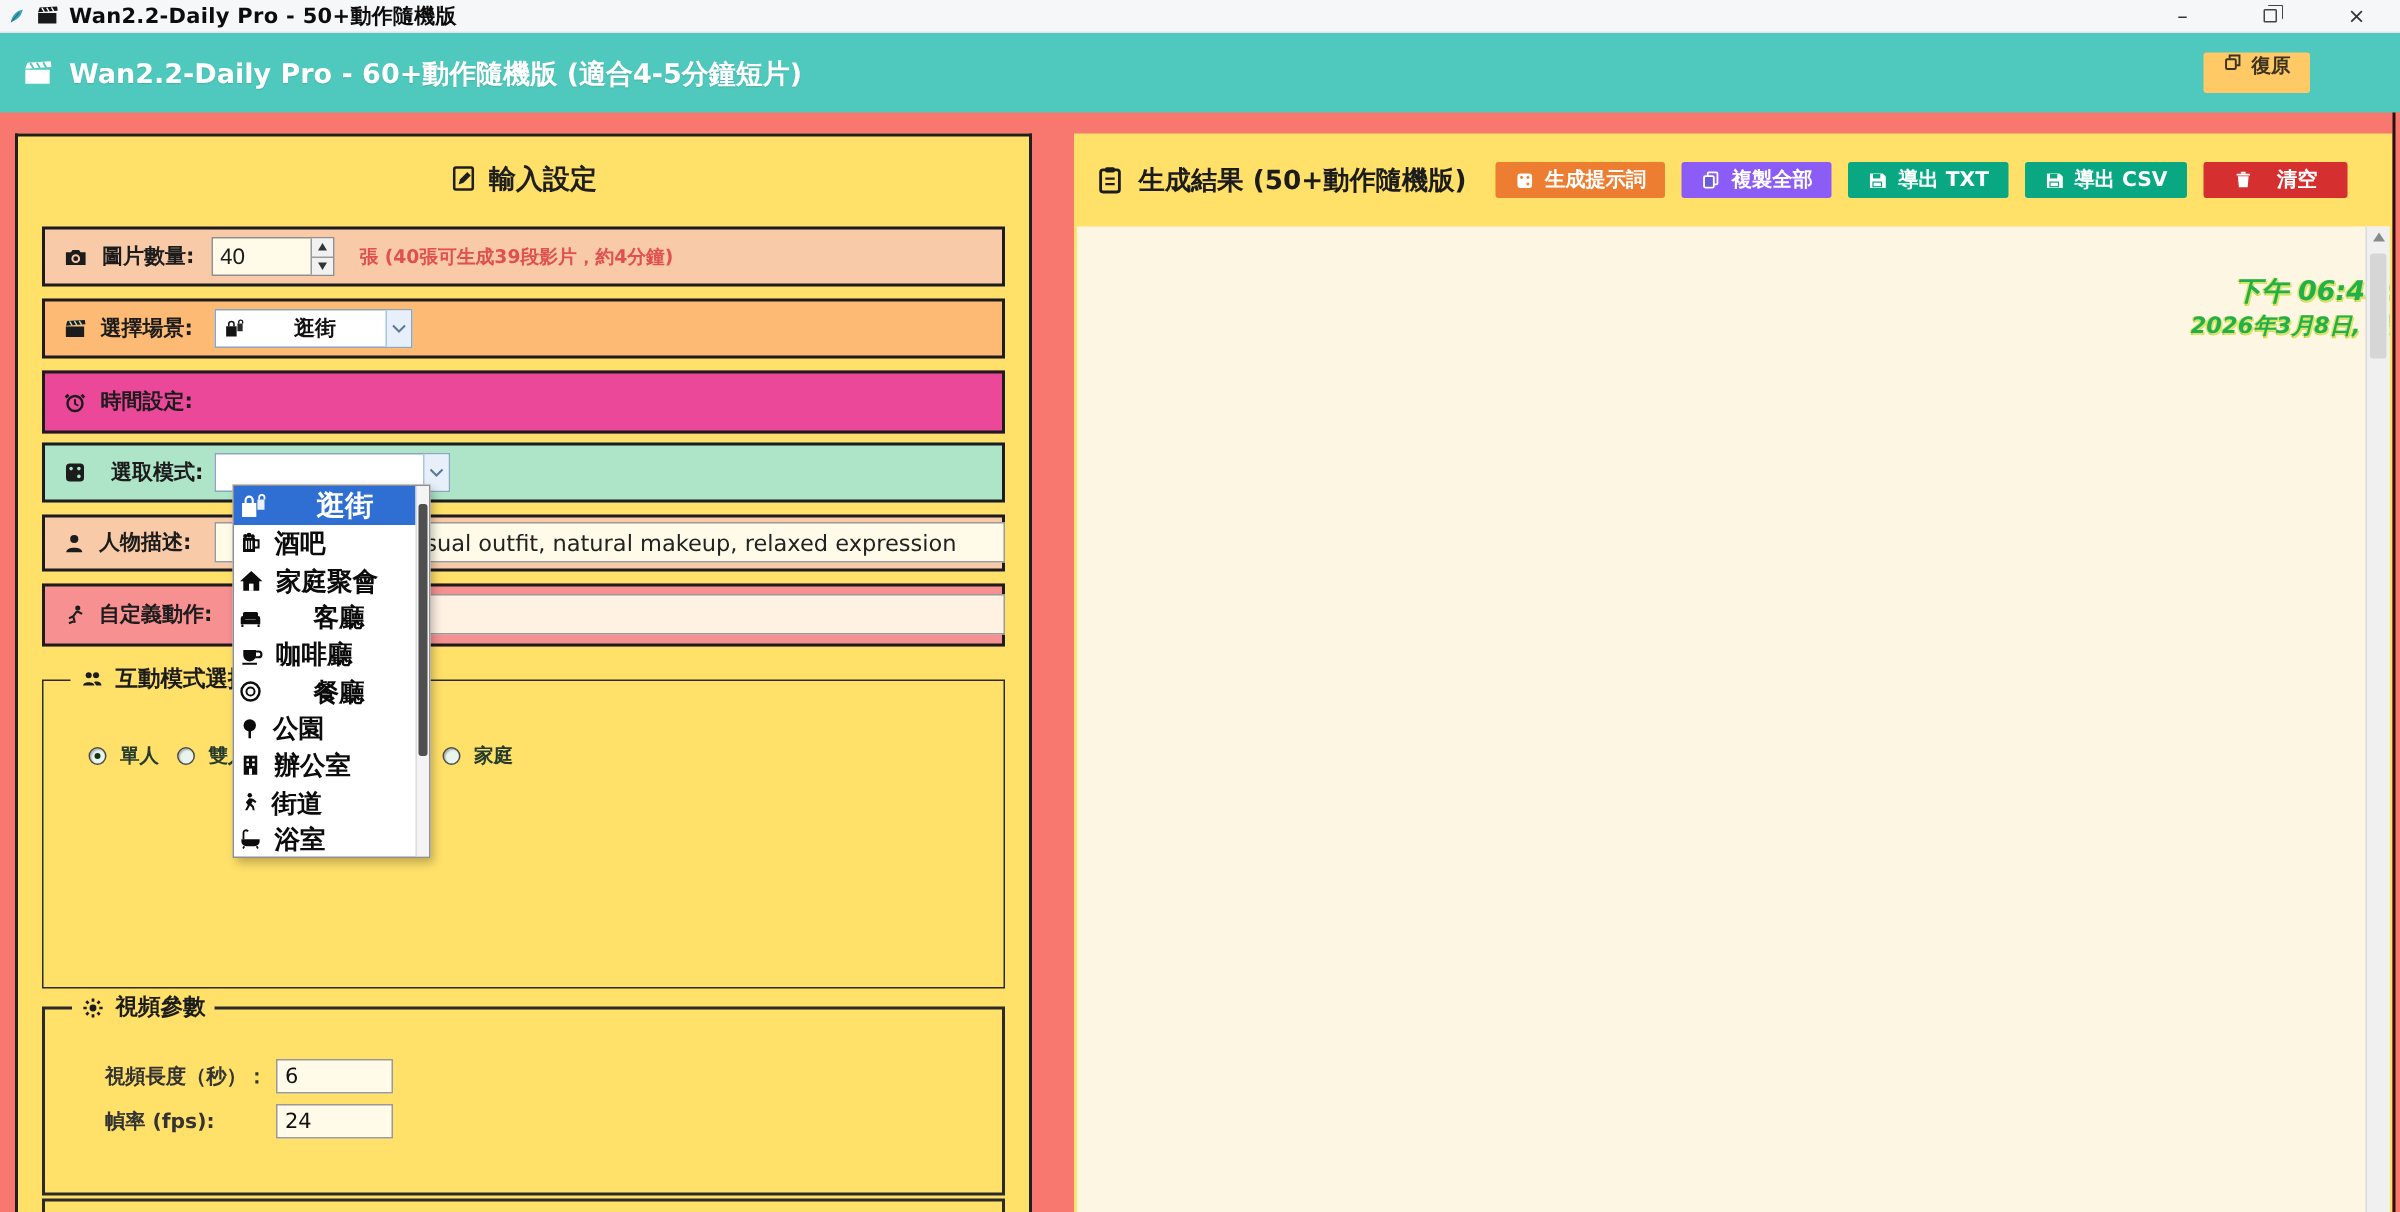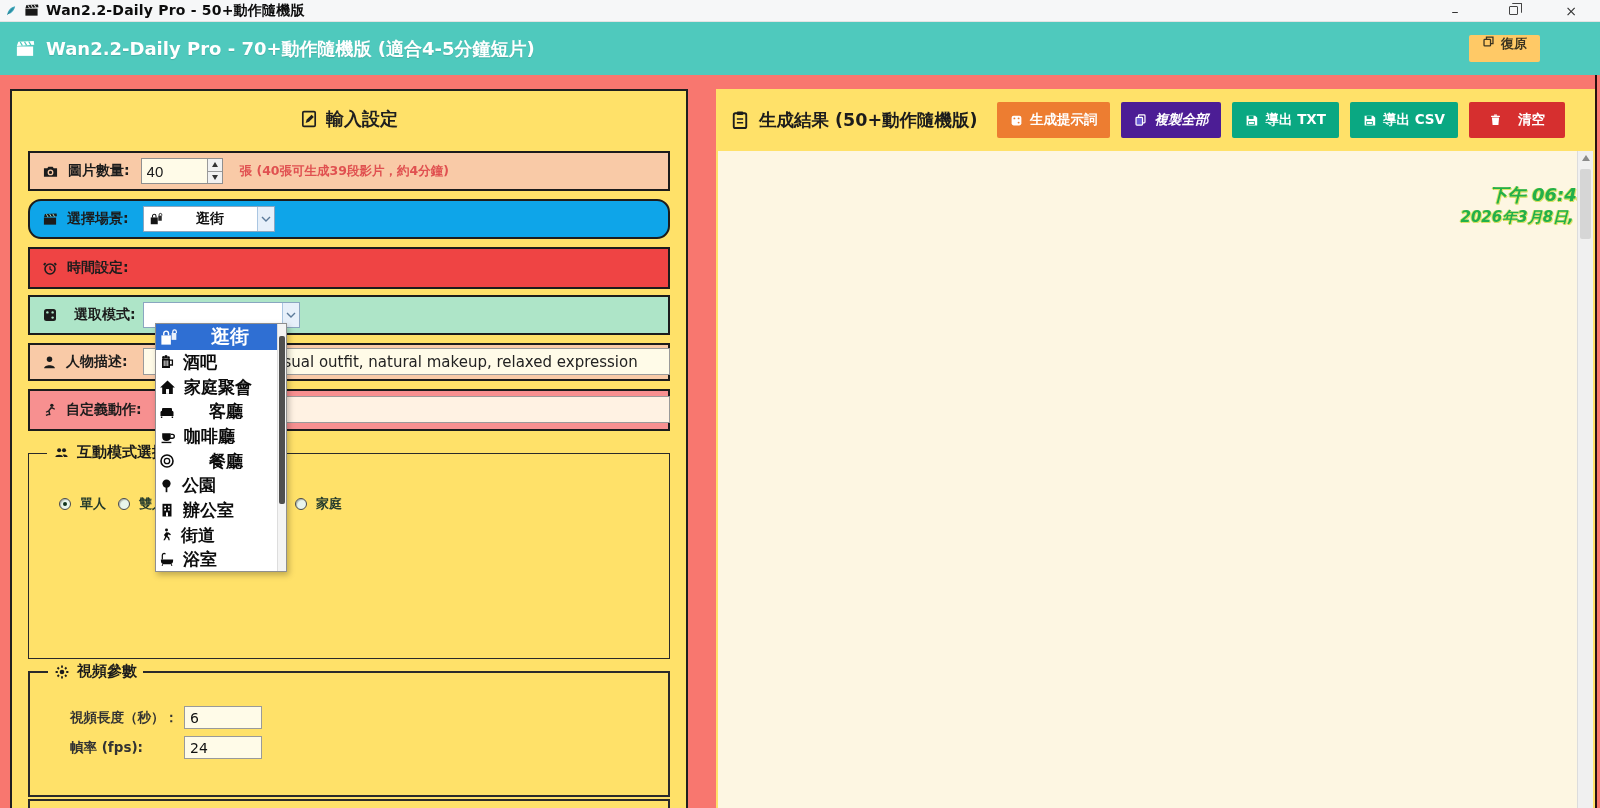--- a/index.html
+++ b/index.html
@@ -31,22 +31,22 @@
 
   
   .left-panel { position:absolute; left:10px; top:89px; width:678px; height:719px; background:#ffe169;
                 border:2px solid #1f1f1f; border-bottom:none; }
   .panel-title { position:absolute; left:0; top:16px; width:100%; display:flex; align-items:center;
                  justify-content:center; gap:8px; font-size:18px; font-weight:bold; color:#1f1f1f; }
   .inrow { position:absolute; left:16px; width:642px; height:40px; border:2px solid #1c1c1c;
            display:flex; align-items:center; padding:0 12px; gap:9px; }
   .inrow .rlabel { font-size:14px; font-weight:bold; color:#1c1c1c; white-space:nowrap; }
   .row-image  { top:60px;  background:#f9caa7;align-items:center; }
-  .row-scene  { top:108px; background:#0ea5e9;border-radius:13px; }
-  .row-time   { top:156px; background:#ef4444; height:42px; }
+  .row-scene  { top:108px; background:#fdba74; }
+  .row-time   { top:156px; background:#ec4899; height:42px; }
   .row-pick   { top:204px; background:#aee5c8;gap:16px; }
   .row-person { top:252px; background:#f9caa7; height:38px; }
   .row-custom { top:298px; background:#f79090; height:42px; }
   .note { font-size:12.5px; color:#e05050; font-weight:bold; margin-left:8px; white-space:nowrap; }
 
   .spinbox { display:flex; width:82px; height:26px; background:#fffbe8; border:1px solid #8f8f8f; margin-left:2px; }
   .spinbox input { flex:1; min-width:0; border:none; background:transparent; font-family:Liberation Sans, sans-serif;
                    font-size:15px; color:#1a1a1a; padding-left:5px; outline:none; }
   .spinbtns { width:15px; display:flex; flex-direction:column; border-left:1px solid #9a9a9a; }
   .spinbtns span { flex:1; display:flex; align-items:center; justify-content:center; background:#f1f1f1; }
@@ -98,24 +98,24 @@
   .dd-item.indent .dd-label { margin-left:26px;text-align:center; }
   .dd-scroll { position:absolute; right:0; top:0; width:9px; height:100%; background:#f4f4f4; border-left:1px solid #ddd; }
   .dd-thumb { position:absolute; right:1.5px; top:12px; width:6px; height:168px; background:#4f4f4f; border-radius:2px; }
 
   
   .right-panel { position:absolute; left:716px; top:89px; width:879px; height:719px; background:#ffe169; }
   .results-header { position:absolute; left:0; top:0; width:100%; height:62px; display:flex;
                     align-items:center; padding:0 30px 0 14px; gap:9px; }
   .results-header .rtitle { font-size:17.5px; font-weight:bold; color:#1c1c1c; white-space:nowrap; }
   .btnbar { margin-left:auto; display:flex; gap:11px; }
-  .btn { height:36px; border:none; border-radius:2px; color:#fff; font-family:inherit; font-size:13.5px;
+  .btn { height:24px; border:none; border-radius:2px; color:#fff; font-family:inherit; font-size:13.5px;
          font-weight:bold; display:flex; align-items:center; gap:7px; padding:0 13px; white-space:nowrap;justify-content:center; }
   .btn-generate { background:#ed7d31; }
-  .btn-copy     { background:#4c1d95;font-style:italic; }
+  .btn-copy     { background:#8b5cf6; }
   .btn-txt,.btn-csv { background:#0aa882; }
   .btn-clear    { background:#d62f2f; padding:0 20px; gap:16px; }
 
   .results-content { position:absolute; left:2px; top:62px; right:2px; bottom:0; background:#fdf6e2; overflow:hidden; }
   .timestamp { position:absolute; top:32px; right:-16px; text-align:right; font-style:italic; font-weight:bold;
                color:#22b04a; text-shadow:1px 1px 0 #dbe36a, -1px 0 0 #dbe36a, 0 1px 0 #b9cf3e; line-height:1.35; }
   .timestamp .ts-time { font-size:18px; display:block; }
   .timestamp .ts-date { font-size:15px; display:block; }
 
   .vscroll { position:absolute; right:2px; top:62px; bottom:0; width:16px; background:#f0f0f0;
@@ -156,21 +156,21 @@
   </div>
 
   <div class="appheader">
     <span class="ic">
       <svg width="22" height="20" viewBox="0 0 16 16">
           <path d="M1.5 6h13v7.5h-13z" fill="#ffffff"></path>
           <path d="M1.5 5.5l1.1-3.3 12.4-.7.4 3z" fill="#ffffff"></path>
           <path d="M4.2 2.4l1.7 2.9M7.6 2.2l1.7 2.9M11 2l1.7 2.9" stroke="#4fc9bd" stroke-width="1" fill="none"></path>
         </svg>
     </span>
-    <span class="htitle">Wan2.2-Daily Pro - 70+動作隨機版 (適合4-5分鐘短片)</span>
+    <span class="htitle">Wan2.2-Daily Pro - 60+動作隨機版 (適合4-5分鐘短片)</span>
     <button class="restore-btn">
       <span class="ic">
         <svg width="13" height="13" viewBox="0 0 16 16" fill="none" stroke="#3c3420" stroke-width="1.6">
             <rect x="2.5" y="5.5" width="8" height="8" rx="1"></rect>
             <path d="M5.5 5V2.5h8v8H11"></path>
           </svg>
       </span>
       <span>復原</span>
     </button>
   </div>

